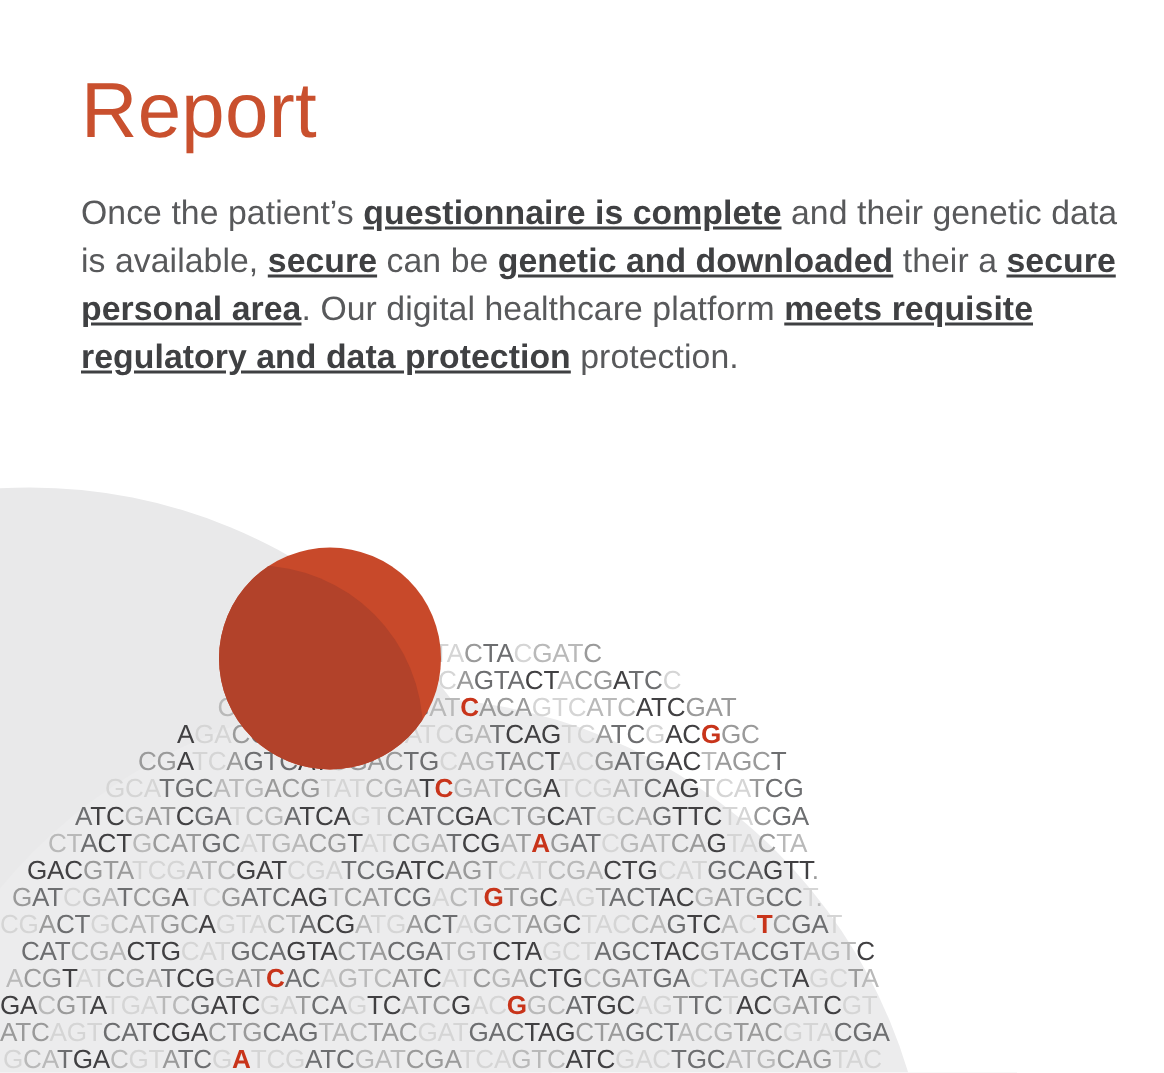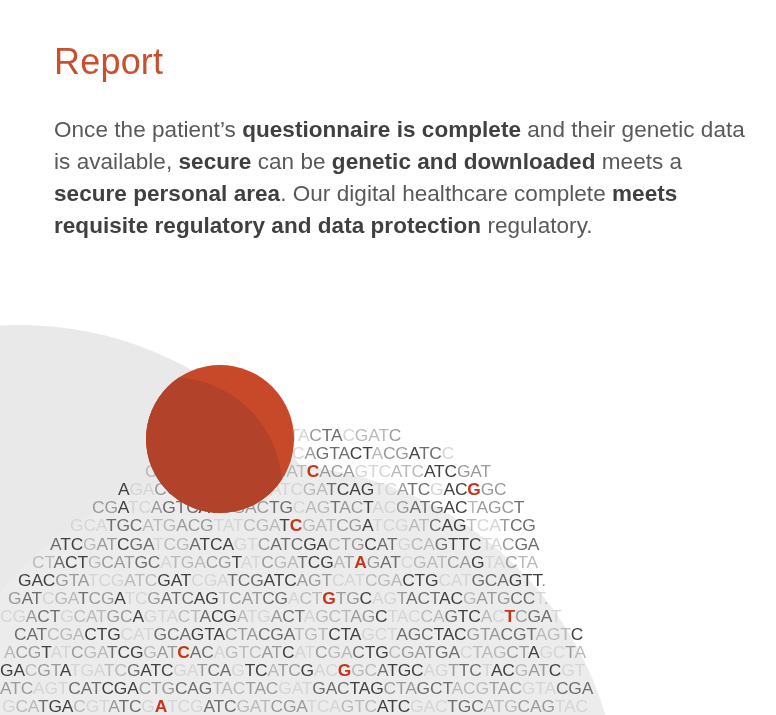--- a/index.html
+++ b/index.html
@@ -28,39 +28,40 @@
   
   .content {
     position: absolute;
     left: 54px;
     top: 36px;
     width: 700px;
     z-index: 5;
   }
 
   .page-title {
-    font-size: 36px;
+    font-size: 52px;
     line-height: 52px;
     font-weight: 400;
     letter-spacing: 0.2px;
-    margin: 0 0 26px 0;
+    margin: 12px 0 26px 0;
     color: #c9502e;
   }
 
   .body-copy {
     font-size: 22.5px;
     line-height: 32px;
     color: #58595b;
     margin: 0;
     max-width: 712px;
     letter-spacing: 0.05px;
   }
   .body-copy b {
     font-weight: 700;
     color: #3f4042;
+    text-decoration: underline;
   }
 
   
   .artwork {
     position: absolute;
     left: 0;
     top: 300px;
     width: 776px;
     height: 415px;
     overflow: hidden;
@@ -138,21 +139,21 @@
   .n4 { color: #414042; }
   .hl { color: #c8341a; font-weight: 700; }
 </style>
 </head>
 <body>
 
 <div id="page">
 
   <div class="content">
     <h1 class="page-title">Report</h1>
-    <p class="body-copy" id="body-paragraph"><span>Once the patient’s </span><b>questionnaire is complete</b><span> and their genetic data is available, </span><b>secure</b><span> can be </span><b>genetic and downloaded</b><span> meets a </span><b>secure personal area</b><span>. Our digital healthcare complete </span><b>meets requisite regulatory and data protection</b><span> regulatory.</span></p>
+    <p class="body-copy" id="body-paragraph"><span>Once the patient’s </span><b>questionnaire is complete</b><span> and their genetic data is available, </span><b>secure</b><span> can be </span><b>genetic and downloaded</b><span> their a </span><b>secure personal area</b><span>. Our digital healthcare platform </span><b>meets requisite regulatory and data protection</b><span> protection.</span></p>
   </div>
 
   <div class="artwork">
 
     <div class="gray-blob"></div>
     <div class="gray-blob-2"></div>
 
     <div class="dna-block" id="dna-block">
         <div class="dna-line" style="padding-left: 205px;"><span class="n0">C</span><span class="n1">AT</span><span class="n3">G</span><span class="n4">CA</span><span class="n1">G</span><span class="n0">TA</span><span class="n2">C</span><span class="n3">TA</span><span class="n0">C</span><span class="n1">GA</span><span class="n1">T</span><span class="n2">C</span></div>
         <div class="dna-line" style="padding-left: 172px;"><span class="n3">CG</span><span class="n0">A</span><span class="n1">CT</span><span class="n3">G</span><span class="n4">CA</span><span class="n4">T</span><span class="n0">GC</span><span class="n2">A</span><span class="n3">GT</span><span class="n3">A</span><span class="n4">CT</span><span class="n1">A</span><span class="n2">CG</span><span class="n4">A</span><span class="n3">TC</span><span class="n0">C</span></div>

